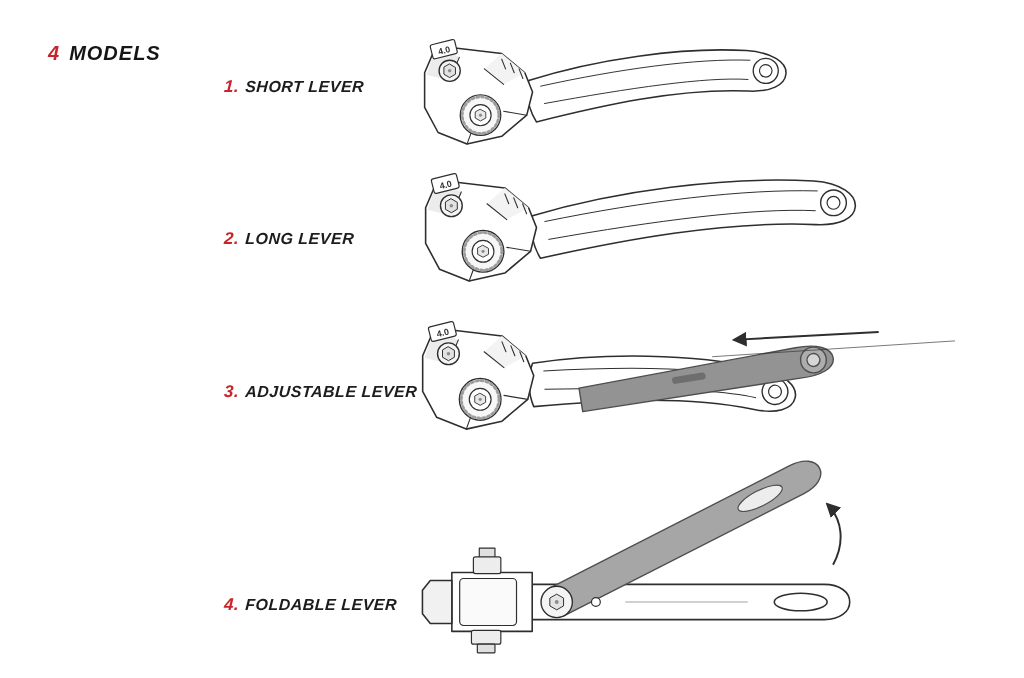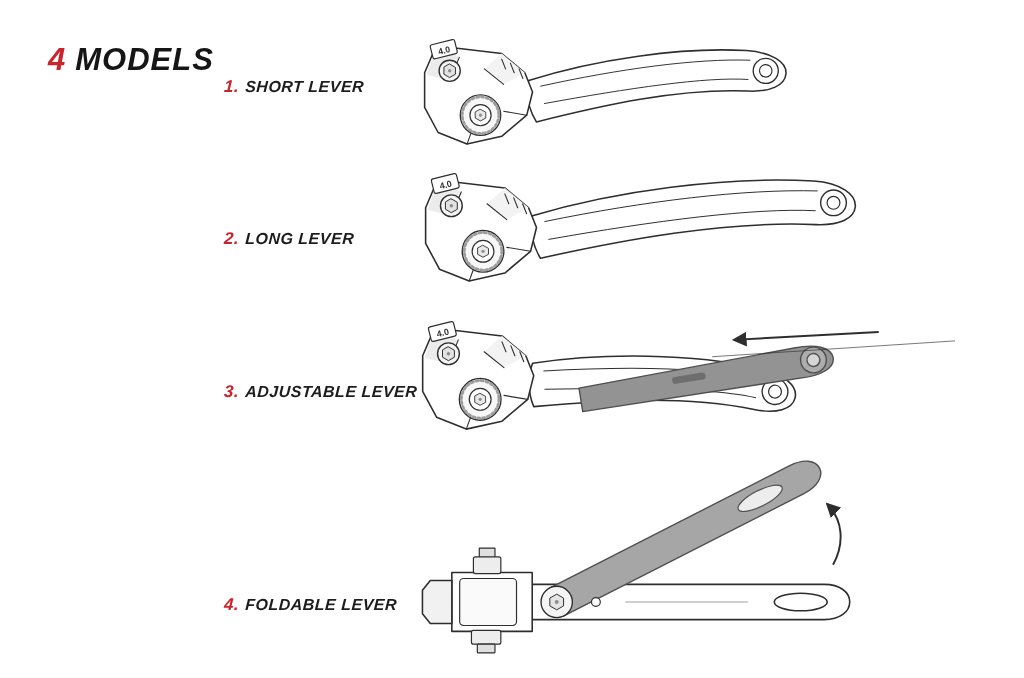--- a/index.html
+++ b/index.html
@@ -12,21 +12,21 @@
   .canvas{
     position:relative;
     width:1024px;height:678px;
     margin:0 auto;
     background:#ffffff;
     overflow:hidden;
     font-family:"Liberation Sans",sans-serif;
   }
   .title{
     position:absolute;left:48px;top:42px;margin:0;
-    font-style:italic;font-weight:bold;font-size:31px;
+    font-style:italic;font-weight:bold;font-size:20px;
     letter-spacing:1px;color:#161616;white-space:nowrap;
   }
   .title .title-num{color:var(--accent-red);margin-right:9px;}
   .model-label{
     position:absolute;left:224px;
     font-style:italic;font-weight:bold;font-size:16px;
     letter-spacing:.5px;color:#1d1d1d;white-space:nowrap;
     transform:skewX(-3deg);
   }
   .model-label .num{color:var(--accent-red);margin-right:6px;font-size:17px;}

